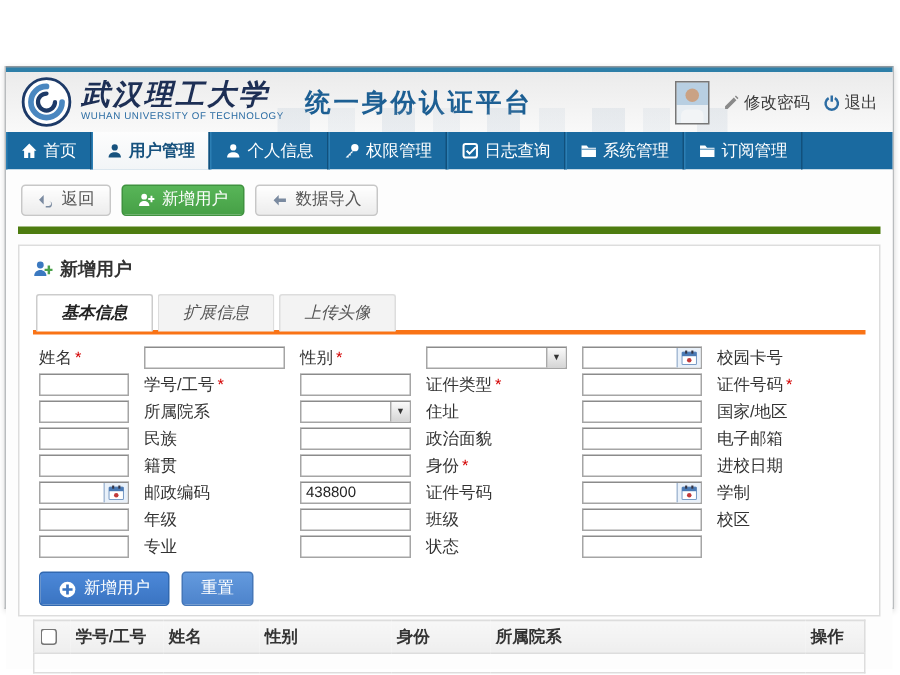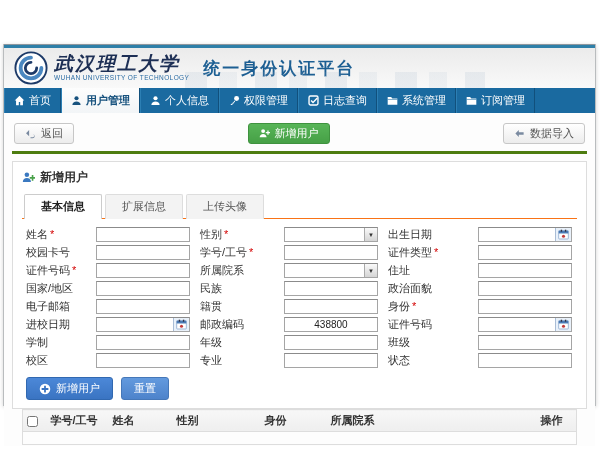--- a/index.html
+++ b/index.html
@@ -29,41 +29,41 @@
 
   
   .navbar { height:25px; background:#1a6aa0; display:flex; }
   .nav-item { display:flex; align-items:center; gap:4px; padding:0 9px; font-size:11px; color:#fff;
               border-right:1px solid #11507c; border-left:1px solid #2c7fb4; cursor:pointer; white-space:nowrap;justify-content:flex-end; }
   .nav-item.active { background:linear-gradient(#fdfdfd,#f2f5f7); color:#17527e; font-weight:bold; }
   .nav-item svg { flex:0 0 auto; }
 
   
   .page-body { padding:5px 8px 0; background:#fdfdfd; height:333px; }
-  .toolbar { padding:5px 2px 7px; border-bottom:3px solid #4d7c0f; display:flex; gap:20px; align-items:center;justify-content:space-between; }
+  .toolbar { padding:5px 2px 7px; border-bottom:5px solid #4d7c0f; display:flex; gap:7px; align-items:center; }
   .btn { display:inline-flex; align-items:center; gap:5px; font-size:11px; border-radius:3px;
          padding:3px 10px; cursor:pointer; line-height:1.2; }
   .btn-light { background:linear-gradient(#fff,#ececec); border:1px solid #c7c7c7; color:#555; }
   .btn-green { background:linear-gradient(#58b558,#46a046); border:1px solid #3f923f; color:#fff; }
   .btn-blue  { background:linear-gradient(#4c88d8,#3a74c2); border:1px solid #3168b0; color:#fff; padding:4px 12px; }
   .btn-blue2 { background:linear-gradient(#639ade,#4d83cb); border:1px solid #4577b8; color:#fff; padding:4px 12px; }
 
   .panel { margin-top:7px; border:1px solid #ddd; background:#fff; padding:7px 9px 0; height:248px; }
   .sec-title { display:flex; align-items:center; gap:5px; font-size:12px; font-weight:bold; color:#333; }
-  .tabs { display:flex; margin-top:7px; border-bottom:1px solid #f97316; padding-left:2px; }
+  .tabs { display:flex; margin-top:7px; border-bottom:3px solid #f97316; padding-left:2px;font-style:italic; }
   .tab { font-size:11px; padding:4px 16px; border:1px solid #ddd; border-bottom:none; background:#f3f3f3;
          color:#555; margin-right:3px; border-radius:2px 2px 0 0; cursor:pointer; position:relative; top:1px; }
   .tab.active { background:#fff; border-color:#ccc; color:#222; font-weight:bold; padding-bottom:5px; }
 
   .form-grid { display:grid; grid-template-columns:60px 94px 74px 94px 80px 94px;
                column-gap:10px; row-gap:3px; padding:8px 2px 0 4px; align-items:center; }
   .f-label { font-size:11px; color:#333; white-space:nowrap; }
   .req { color:#d30000; margin-left:2px; }
   .ctrl { display:flex; height:15px; border:1px solid #a5a5a5; border-top-color:#8b8b8b; background:#fff; }
-  .ctrl input { flex:1; min-width:0; border:none; outline:none; font-size:10px; padding:0 3px; background:transparent; color:#222;text-align:center; }
+  .ctrl input { flex:1; min-width:0; border:none; outline:none; font-size:10px; padding:0 3px; background:transparent; color:#222; }
   .dd-btn { width:13px; background:linear-gradient(#fafafa,#d5d5d5); border-left:1px solid #aaa;
             display:flex; align-items:center; justify-content:center; font-size:6px; color:#333; cursor:pointer; }
   .cal-btn { width:16px; background:#e9f1fa; border-left:1px solid #a9bdd6;
              display:flex; align-items:center; justify-content:center; cursor:pointer; }
 
   .form-actions { display:flex; gap:8px; padding:9px 0 0 4px; }
 
   .grid-table { width:100%; margin-top:9px; border:1px solid #ddd; border-collapse:collapse; }
   .grid-table th { background:linear-gradient(#f7f7f7,#eee); font-size:11px; color:#333; text-align:left;
                    padding:3px 4px; border-bottom:1px solid #ddd; font-weight:bold; white-space:nowrap; }
@@ -81,20 +81,36 @@
     <svg class="logo" viewBox="0 0 36 36">
       <circle cx="18" cy="18" r="16.5" fill="#fff" stroke="#1d3a68" stroke-width="2"></circle>
       <path d="M18 7a11 11 0 1 0 11 11" fill="none" stroke="#4a87c0" stroke-width="4" stroke-linecap="round"></path>
       <path d="M18 12a6 6 0 1 0 6 6" fill="none" stroke="#1d3a68" stroke-width="3" stroke-linecap="round"></path>
     </svg>
     <div class="uni">
       <span class="uni-cn">武汉理工大学</span>
       <span class="uni-en">WUHAN UNIVERSITY OF TECHNOLOGY</span>
     </div>
     <span class="platform">统一身份认证平台</span>
+    <div class="hdr-right">
+      <span class="avatar"></span>
+      <span class="hdr-link">
+        <svg width="11" height="11" viewBox="0 0 16 16" fill="#8a8a8a">
+            <path d="M2 11.5 10.5 3l2.5 2.5L4.5 14H2v-2.5zM11.5 2l1-1 2.5 2.5-1 1L11.5 2z"></path>
+          </svg>
+        <span>修改密码</span>
+      </span>
+      <span class="hdr-link">
+        <svg width="11" height="11" viewBox="0 0 16 16" fill="none" stroke="#2d6da3" stroke-width="2.4">
+            <path d="M5 3.5a6 6 0 1 0 6 0"></path>
+            <line x1="8" y1="1" x2="8" y2="7"></line>
+          </svg>
+        <span>退出</span>
+      </span>
+    </div>
   </div>
 
   <div class="navbar" id="navbar">
       <div class="nav-item">
         <span style="display: inline-flex;">
           <svg width="11" height="11" viewBox="0 0 16 16" fill="currentColor">
             <path d="M8 1 1 8h2v7h4v-5h2v5h4V8h2z"></path>
           </svg>
         </span>
         <span>首页</span>
@@ -199,21 +215,20 @@
       <div class="form-grid" id="formGrid">
           <div class="f-label"><span>姓名</span><span class="req">*</span></div>
           <div class="ctrl">
             <input type="text" style="">
           </div>
           <div class="f-label"><span>性别</span><span class="req">*</span></div>
           <div class="ctrl">
             <input type="text" style="">
             <span class="dd-btn">▼</span>
           </div>
-          <div class="f-label"><span>出生日期</span></div>
           <div class="ctrl">
             <input type="text" style="">
             <span class="cal-btn">
               <svg width="11" height="11" viewBox="0 0 16 16">
                 <rect x="1" y="2.5" width="14" height="12" rx="1" fill="#fff" stroke="#7a9cc6"></rect>
                 <rect x="1" y="2.5" width="14" height="4" fill="#4a7ab5"></rect>
                 <rect x="4" y="1" width="2" height="3" fill="#334"></rect>
                 <rect x="10" y="1" width="2" height="3" fill="#334"></rect>
                 <circle cx="8" cy="10.5" r="2.2" fill="#c23a3a"></circle>
               </svg>

